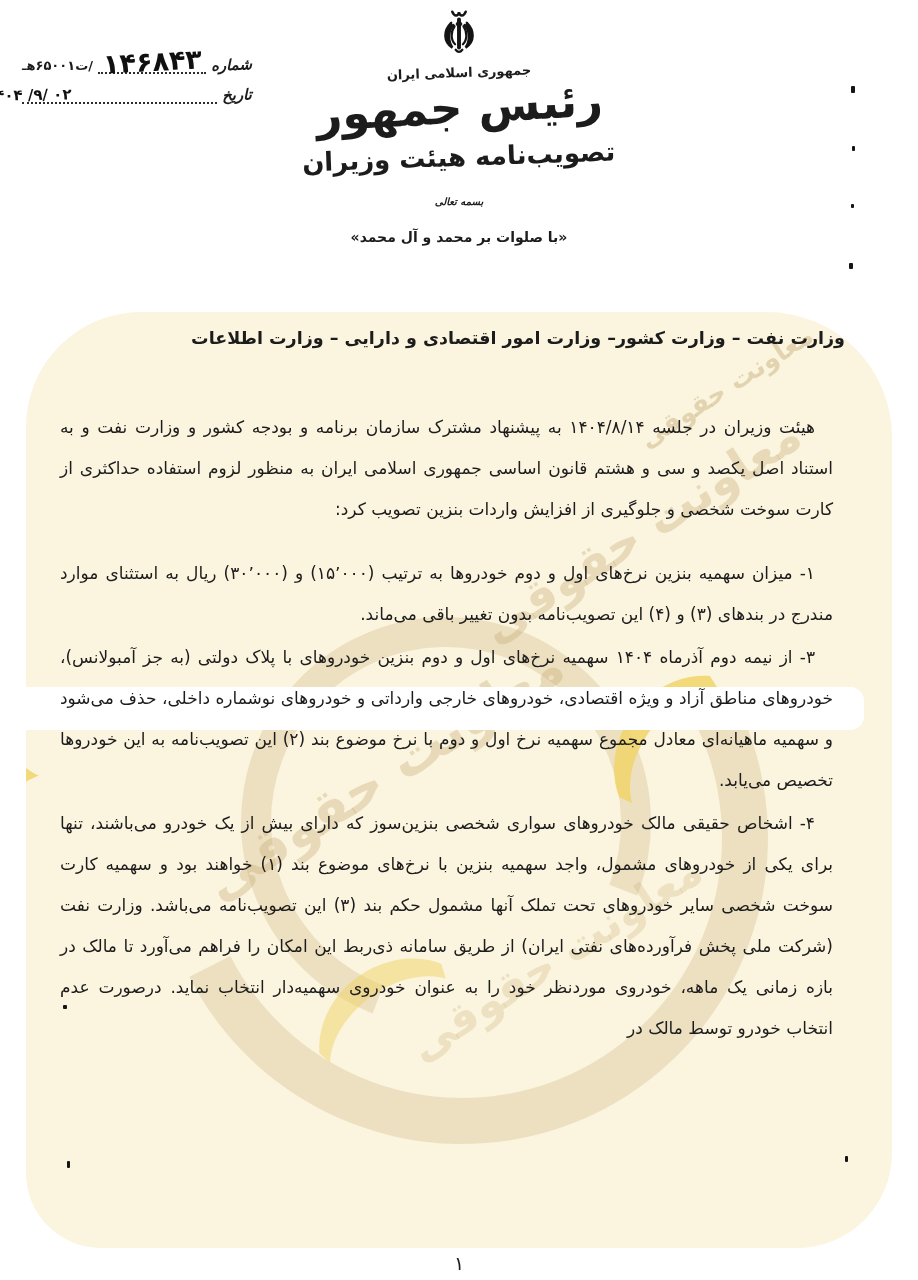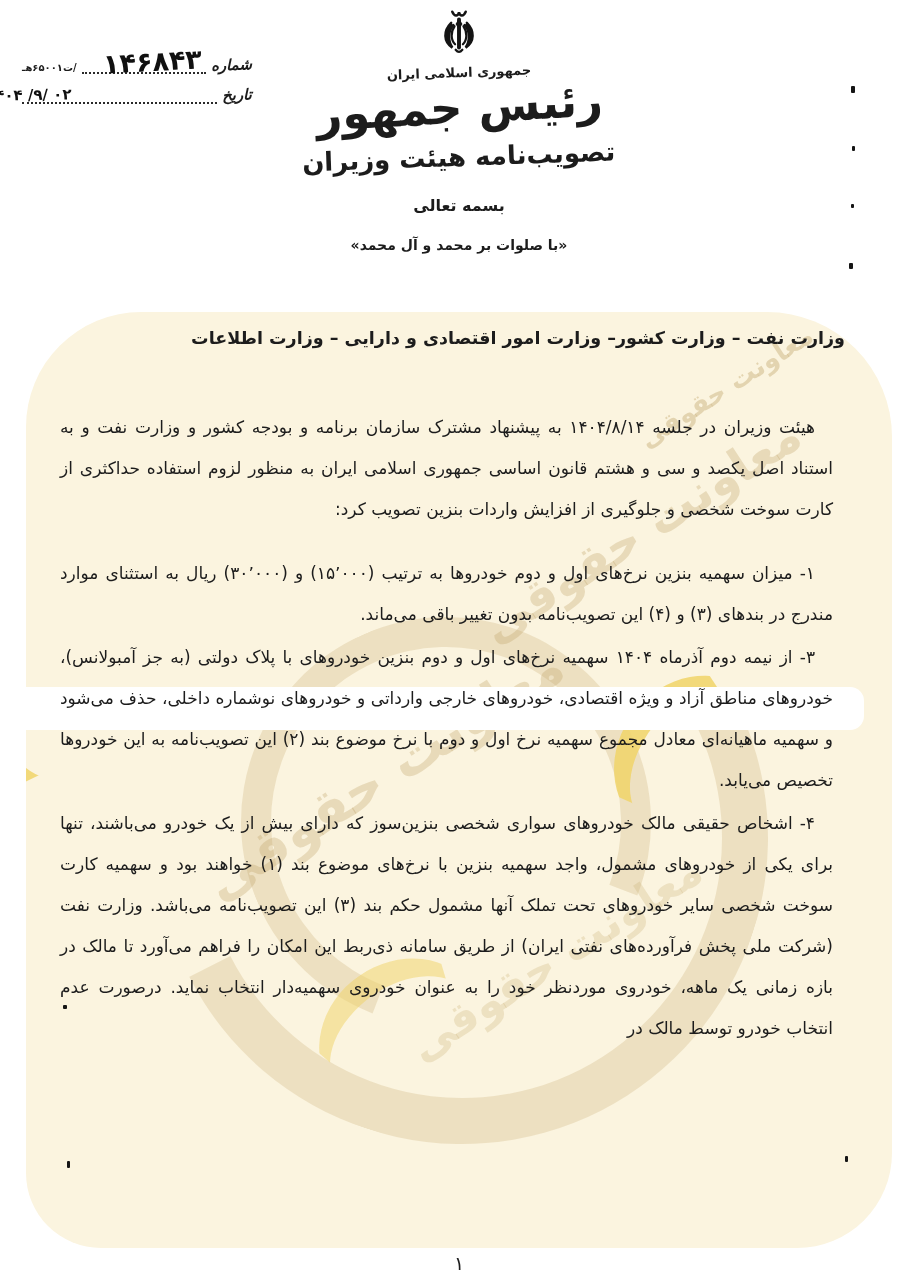--- a/index.html
+++ b/index.html
@@ -7,38 +7,38 @@
     position:relative;width:918px;height:1280px;margin:0 auto;
     background:#ffffff;overflow:hidden;
     font-family:"DejaVu Sans",sans-serif;color:#1c1c1c;
   }
   
   .stamp{position:absolute;left:22px;top:56px;width:230px;direction:rtl;z-index:4;}
   .stamp-row{display:flex;align-items:flex-end;gap:5px;}
   .stamp-row + .stamp-row{margin-top:12px;}
   .stamp-label{font-size:15px;font-weight:bold;font-style:italic;transform:rotate(-2deg);}
   .dotline{flex:1 1 auto;border-bottom:2.5px dotted #2a2a2a;height:12px;position:relative;}
-  .stamp-suffix{font-size:10px;font-weight:bold;letter-spacing:.5px;padding-bottom:1px;}
+  .stamp-suffix{font-size:13px;font-weight:bold;letter-spacing:.5px;padding-bottom:1px;}
   .hand-number{
     position:absolute;right:4px;bottom:-5px;font-size:27px;font-weight:bold;
     letter-spacing:6px;transform:rotate(-3deg);white-space:nowrap;color:#101010;
   }
   .hand-date{
     position:absolute;left:-36px;bottom:-2px;font-size:15px;font-weight:bold;
     direction:ltr;unicode-bidi:isolate;transform:rotate(-1deg);white-space:nowrap;color:#101010;
   }
   
   .letterhead{position:absolute;left:0;top:6px;width:100%;text-align:center;z-index:3;}
   .emblem{display:inline-block;margin-bottom:1px;}
   .republic{display:block;font-size:13px;font-weight:bold;transform:rotate(-2deg);}
   .president{display:inline-block;font-size:45px;font-weight:bold;letter-spacing:-1px;
     transform:rotate(-3deg);line-height:1.15;margin-top:2px;}
   .doctype{display:inline-block;font-size:26px;font-weight:bold;transform:rotate(-2deg);
     margin-top:8px;letter-spacing:1px;}
-  .besmeh{display:block;font-size:16px;font-weight:bold;margin-top:24px;}
+  .besmeh{display:block;font-size:10px;font-weight:bold;margin-top:24px;font-style:italic;}
   .salawat{display:block;font-size:14px;font-weight:bold;margin-top:22px;}
   
   .wm-panel{
     position:absolute;left:26px;top:312px;width:866px;height:936px;background:#fbf4df;
     border-radius:115px 125px 95px 75px;overflow:hidden;z-index:1;
   }
   .wm-arc{position:absolute;border-radius:50%;border-style:solid;border-color:rgba(205,180,125,.30);}
   .wm-arc.a1{left:130px;top:220px;width:520px;height:520px;border-width:46px;
     border-top-color:transparent;border-left-color:transparent;transform:rotate(18deg);}
   .wm-arc.a2{left:215px;top:305px;width:350px;height:350px;border-width:30px;

